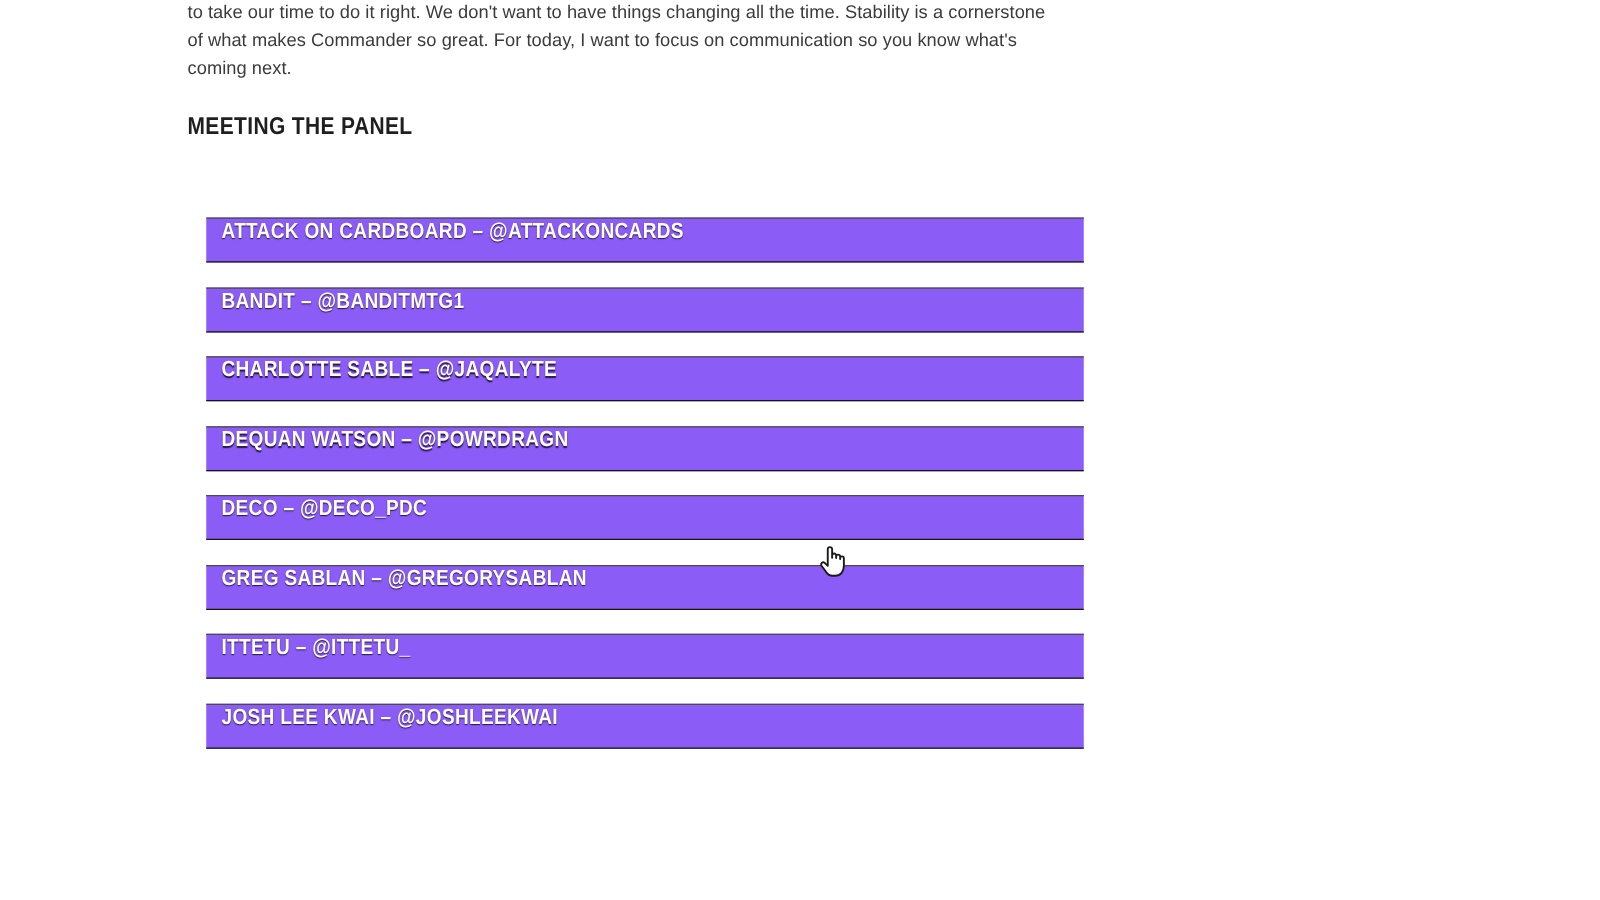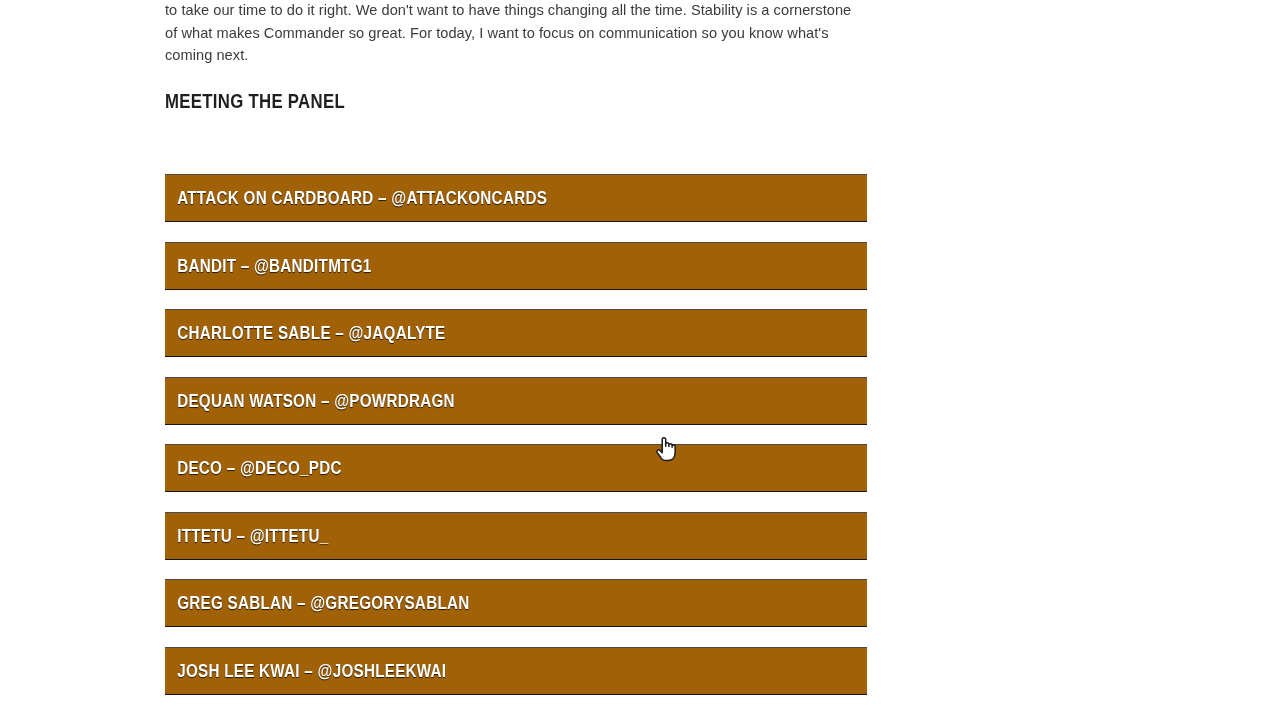--- a/index.html
+++ b/index.html
@@ -20,21 +20,21 @@
     position: relative;
     width: 1280px;
     height: 720px;
     background: #ffffff;
     overflow: hidden;
   }
 
   
   .content-column {
     position: absolute;
-    left: 165px;
+    left: 150px;
     top: 0;
     width: 702px;
   }
 
   
   .intro-paragraph-clipped {
     margin: 0;
     padding: 0;
     font-size: 14.6px;
     line-height: 22.5px;
@@ -73,29 +73,29 @@
     left: 165px;
     top: 174px;
     width: 702px;
     list-style: none;
     margin: 0;
     padding: 0;
   }
 
   .accordion-item {
     position: relative;
-    height: 48px;
+    height: 36px;
     margin-bottom: 19.5px;
-    background: #a16207;
+    background: #8b5cf6;
     border-top: 1px solid #4a4a4a;
     border-bottom: 1px solid #151515;
     box-sizing: border-box;
     cursor: pointer;
     display: flex;
-    align-items: center;
+    align-items: flex-start;
     overflow: hidden;
   }
 
   .accordion-item-label {
     display: block;
     padding-left: 14px;
     font-family: "Liberation Sans Narrow", "Liberation Sans", "DejaVu Sans Condensed", sans-serif;
     font-size: 17.5px;
     line-height: 18px;
     font-weight: bold;
@@ -145,24 +145,24 @@
     <li class="accordion-item">
       <span class="accordion-item-label">CHARLOTTE SABLE – @JAQALYTE</span>
     </li>
     <li class="accordion-item">
       <span class="accordion-item-label">DEQUAN WATSON – @POWRDRAGN</span>
     </li>
     <li class="accordion-item">
       <span class="accordion-item-label">DECO – @DECO_PDC</span>
     </li>
     <li class="accordion-item">
-      <span class="accordion-item-label">ITTETU – @ITTETU_</span>
+      <span class="accordion-item-label">GREG SABLAN – @GREGORYSABLAN</span>
     </li>
     <li class="accordion-item">
-      <span class="accordion-item-label">GREG SABLAN – @GREGORYSABLAN</span>
+      <span class="accordion-item-label">ITTETU – @ITTETU_</span>
     </li>
     <li class="accordion-item">
       <span class="accordion-item-label">JOSH LEE KWAI – @JOSHLEEKWAI</span>
     </li>
   </ul>
 
   <div class="cursor-pointer-hand" style="left: 655px; top: 436px;">
     <svg width="22" height="26" viewBox="0 0 22 26" xmlns="http://www.w3.org/2000/svg">
       <path d="M7.2 11.0 V3.4 a1.75 1.75 0 0 1 3.5 0 V10.2 V8.4 a1.6 1.6 0 0 1 3.2 0 V10.4 V9.3 a1.6 1.6 0 0 1 3.2 0 V11.2 V10.6 a1.5 1.5 0 0 1 3.0 0 V16.6 c0 4.4 -2.5 8.0 -7.0 8.0 h-2.0 c-3.0 0 -4.5 -1.6 -5.6 -3.6 L2.1 16.4 a1.7 1.7 0 0 1 2.6 -2.1 l2.5 2.4 z" fill="#ffffff" stroke="#1a1a1a" stroke-width="1.5" stroke-linejoin="round"></path>
     </svg>

